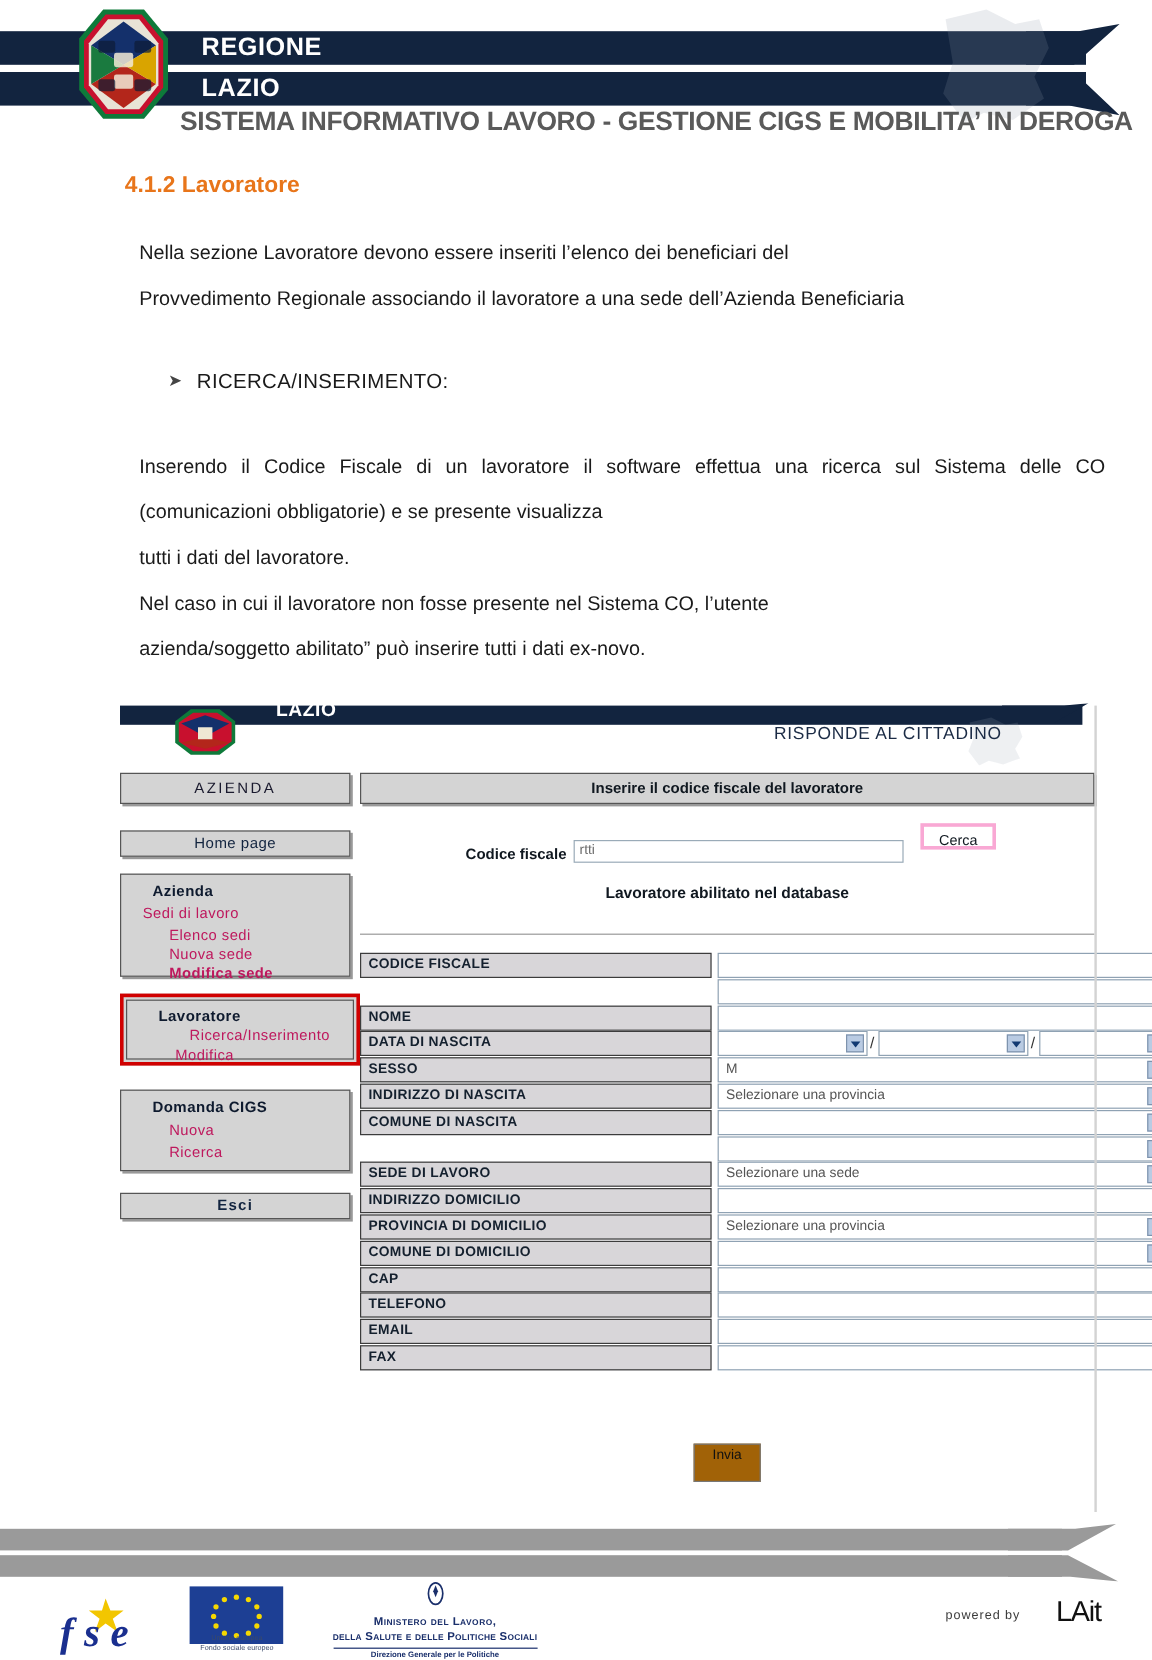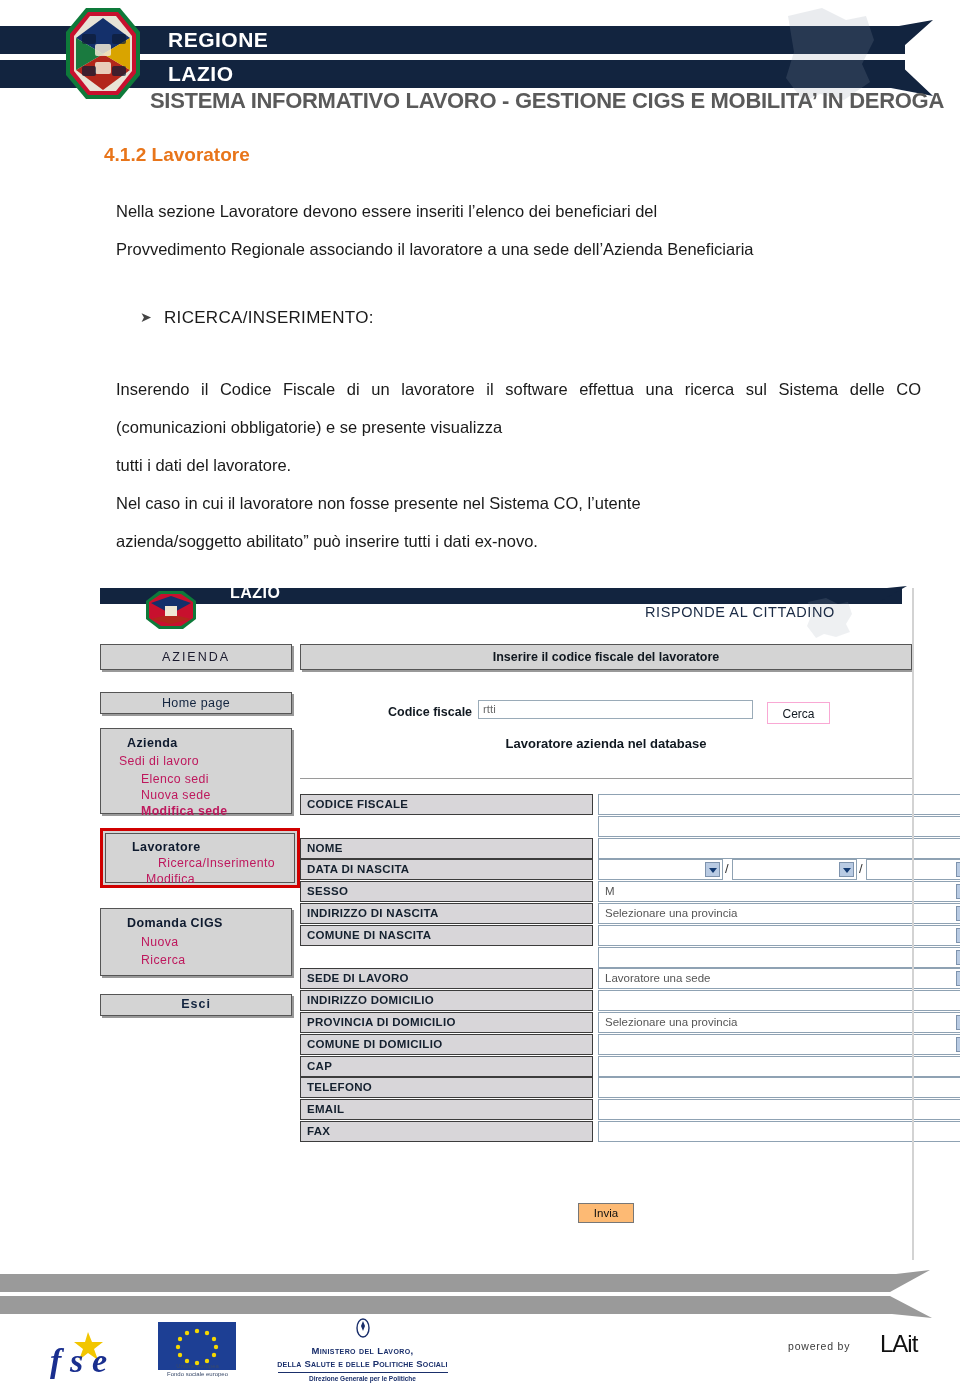--- a/index.html
+++ b/index.html
@@ -75,22 +75,22 @@
   .menu-item{position:absolute;font-size:12.3px;color:#be185d;letter-spacing:.4px;}
 
   .tbl-head{position:absolute;left:200px;top:56px;width:612px;height:26px;background:#d4d4d4;
             border:1px solid #555;box-shadow:2px 2px 0 rgba(70,70,70,.55);box-sizing:border-box;}
   .tbl-head span{position:absolute;left:0;top:5px;width:100%;text-align:center;font-size:12.5px;font-weight:bold;color:#101820;}
 
   .cf-label{position:absolute;left:288px;top:117px;font-size:12.5px;font-weight:bold;color:#101820;}
   .cf-input{position:absolute;left:378px;top:112px;width:275px;height:19px;background:#fff;
             border:1px solid #9aabb8;box-sizing:border-box;}
   .cf-input span{position:absolute;left:4px;top:2px;font-size:11.5px;color:#6b6b6b;}
-  .cerca-btn{position:absolute;left:667px;top:114px;width:63px;height:22px;background:#fff;
-             border:1px solid #f9a8d4;box-sizing:border-box;}
+  .cerca-btn{position:absolute;left:667px;top:98px;width:63px;height:22px;background:#fff;
+             border:3px solid #f9a8d4;box-sizing:border-box;}
   .cerca-btn span{position:absolute;left:0;top:4px;width:100%;text-align:center;font-size:12px;color:#101820;}
   .present-msg{position:absolute;left:200px;top:148px;width:612px;text-align:center;
                font-size:13px;font-weight:bold;color:#101820;}
   .hr-sep{position:absolute;left:200px;top:190px;width:612px;height:1px;background:#9a9a9a;}
 
   
   .frow{position:absolute;left:200px;width:674px;height:21px;}
   .fname{position:absolute;left:0;top:0;width:293px;height:21px;background:#d8d6d9;
          border:1px solid #3c3c3c;box-sizing:border-box;}
   .fname span{position:absolute;left:6px;top:3px;font-size:11.5px;color:#14202e;font-weight:bold;
@@ -101,21 +101,21 @@
   .fval span.txt{position:absolute;left:6px;top:3px;font-size:11.5px;color:#555;}
   .caret{position:absolute;right:2px;top:2px;width:15px;height:15px;background:#b9cbe3;
          border:1px solid #7e93ad;box-sizing:border-box;}
   .caret::after{content:"";position:absolute;left:3px;top:5px;width:0;height:0;
          border-left:4px solid transparent;border-right:4px solid transparent;border-top:5px solid #123a72;}
 
   
   .date-seg{position:absolute;top:0;height:21px;background:#fff;border:1px solid #8fa2b3;box-sizing:border-box;}
   .date-slash{position:absolute;top:2px;font-size:13px;color:#333;}
 
-  .invia-btn{position:absolute;left:578px;top:1203px;width:56px;height:20px;background:#fdba74;
+  .invia-btn{position:absolute;left:578px;top:1203px;width:56px;height:32px;background:#a16207;
              border:1px solid #777;box-sizing:border-box;}
   .invia-btn span{position:absolute;left:0;top:3px;width:100%;text-align:center;font-size:11.5px;color:#111;}
 
   
   .foot-band{position:absolute;background:#9a9a9a;}
   .fb1{left:0;top:1274px;width:885px;height:18px;}
   .fb2{left:0;top:1296px;width:885px;height:18px;}
   .fb-tail{position:absolute;left:840px;top:1270px;width:120px;height:48px;}
 
   .fse{position:absolute;left:48px;top:1330px;width:86px;height:50px;}
@@ -249,21 +249,21 @@
   </div>
 
   <span class="cf-label">Codice fiscale</span>
   <div class="cf-input">
     <span>rtti</span>
   </div>
   <div class="cerca-btn">
     <span>Cerca</span>
   </div>
 
-  <div class="present-msg">Lavoratore azienda nel database</div>
+  <div class="present-msg">Lavoratore abilitato nel database</div>
   <div class="hr-sep"></div>
 
   <div id="form-rows">
       <div class="frow" style="top: 206px;">
         <div class="fname">
           <span>CODICE FISCALE</span>
         </div>
         <div class="fval">
           <span class="txt"></span>
         </div>
@@ -328,21 +328,21 @@
         <div class="fval sel">
           <span class="txt"></span>
           <span class="caret"></span>
         </div>
       </div>
       <div class="frow" style="top: 380.4px;">
         <div class="fname">
           <span>SEDE DI LAVORO</span>
         </div>
         <div class="fval sel">
-          <span class="txt">Lavoratore una sede</span>
+          <span class="txt">Selezionare una sede</span>
           <span class="caret"></span>
         </div>
       </div>
       <div class="frow" style="top: 402.2px;">
         <div class="fname">
           <span>INDIRIZZO DOMICILIO</span>
         </div>
         <div class="fval">
           <span class="txt"></span>
         </div>

